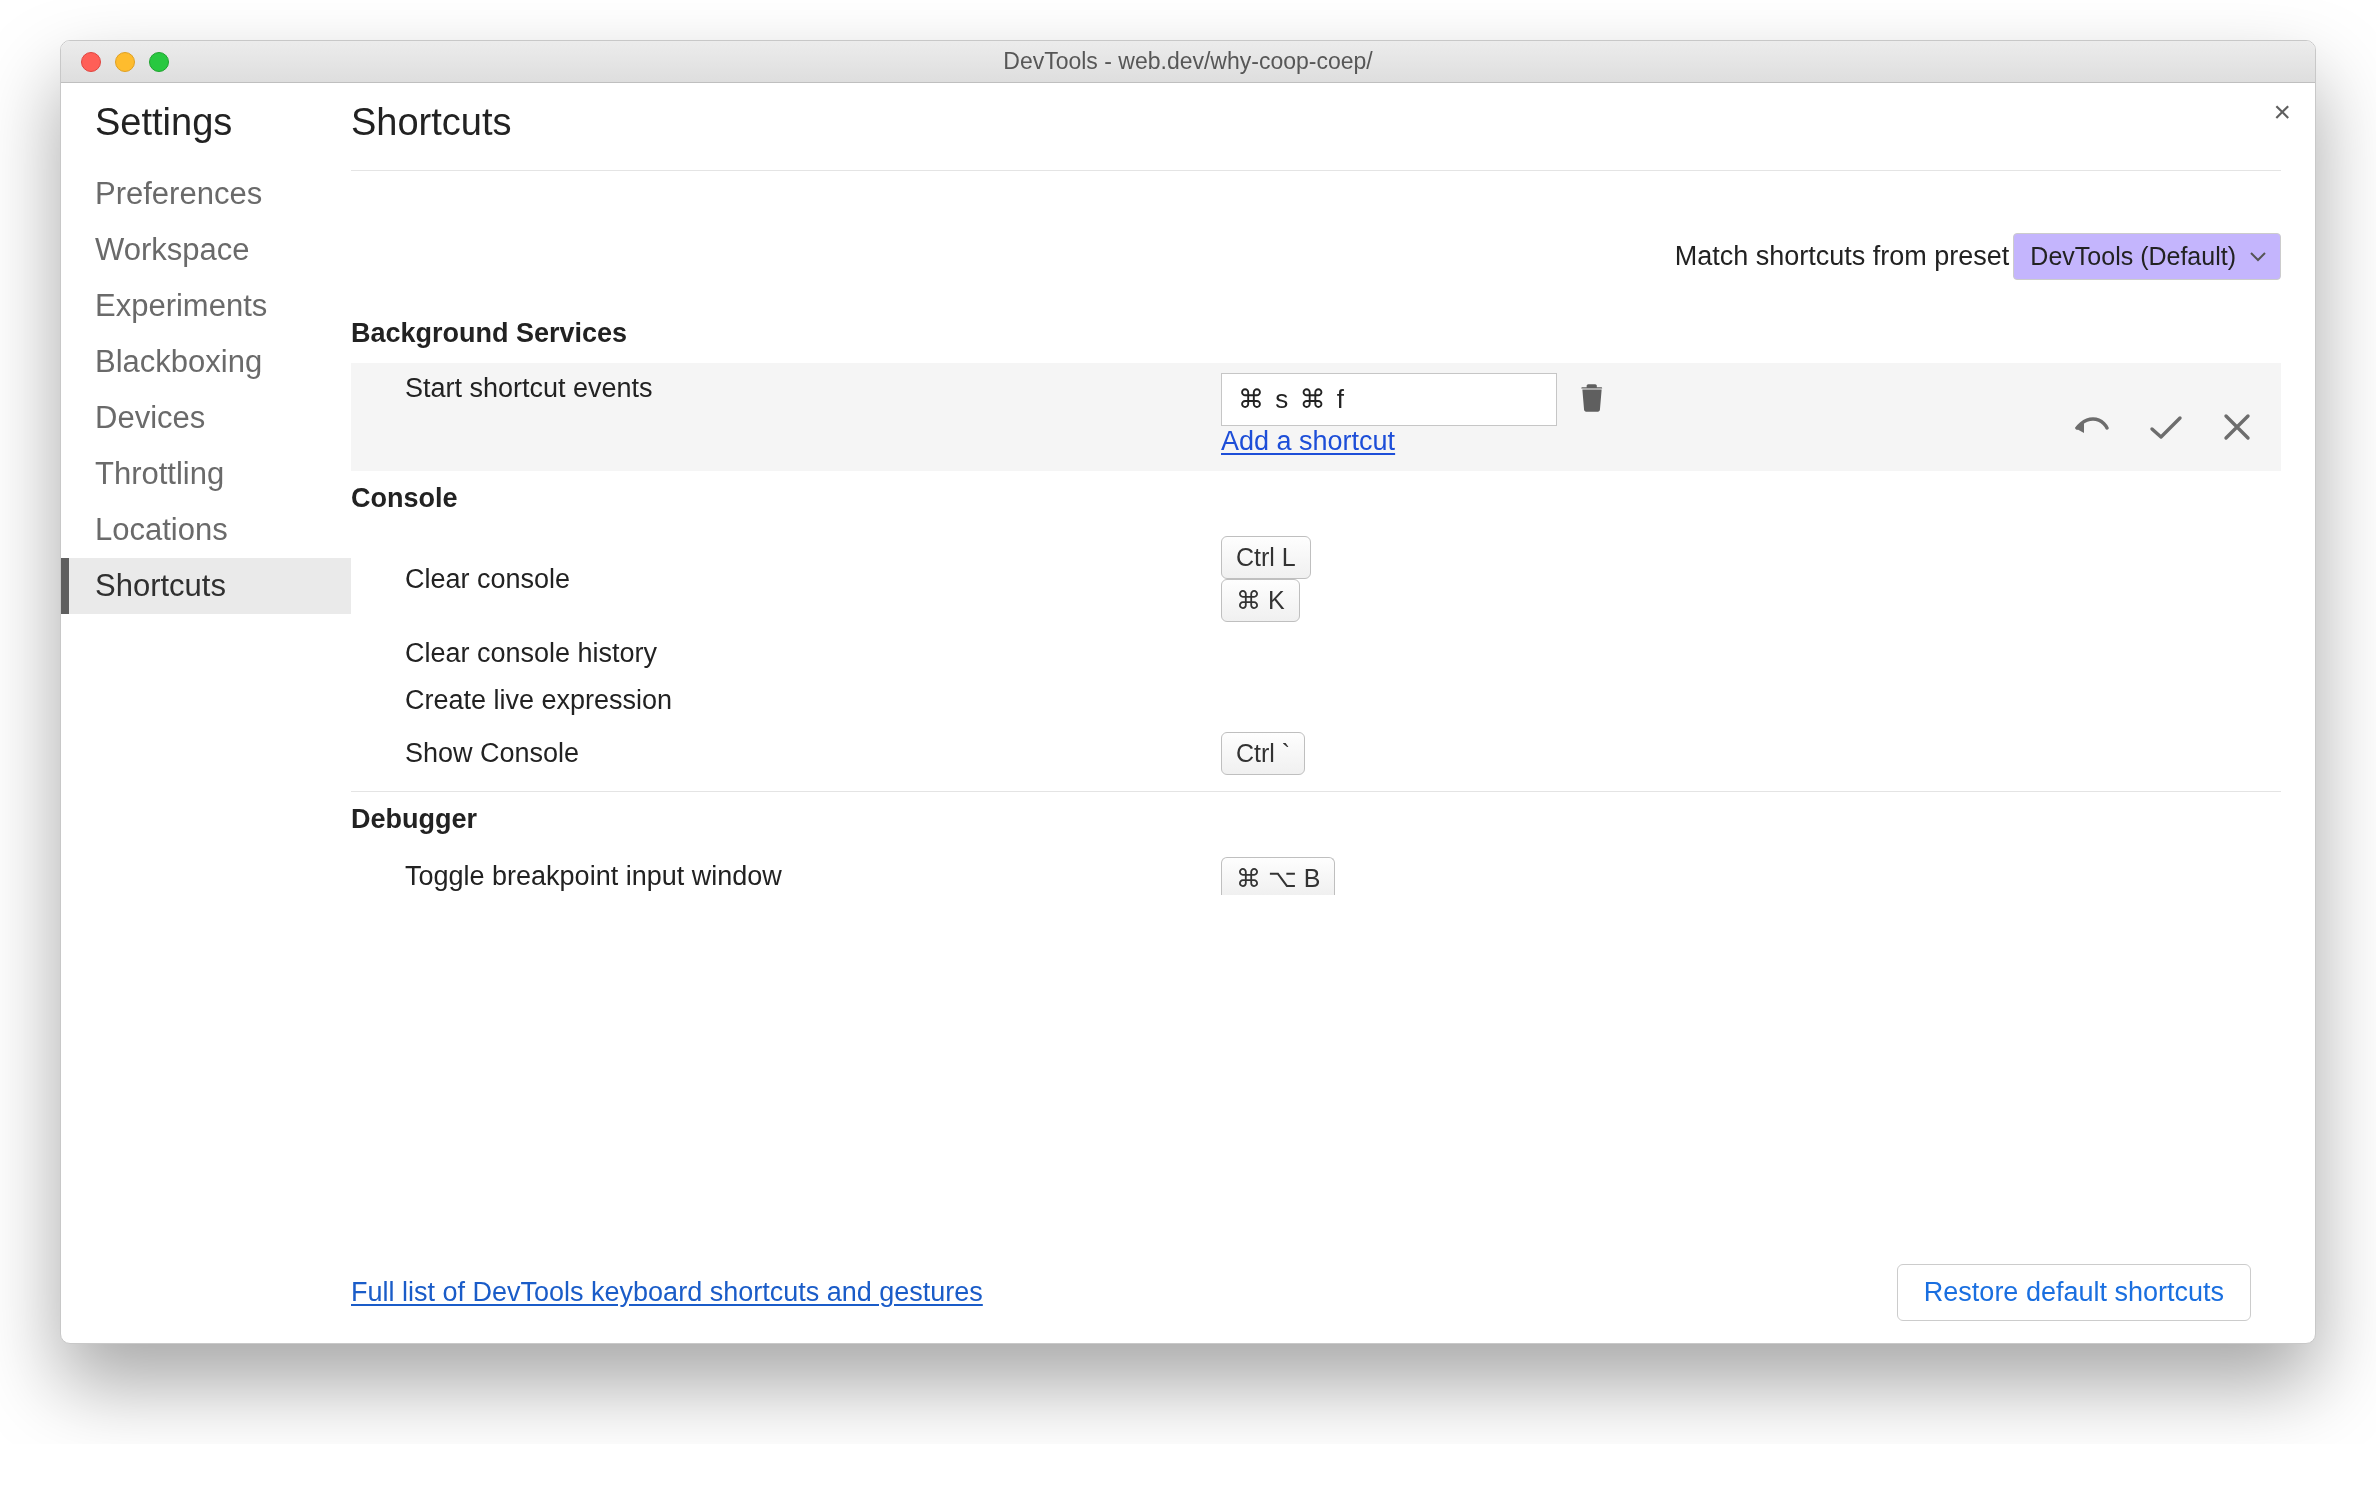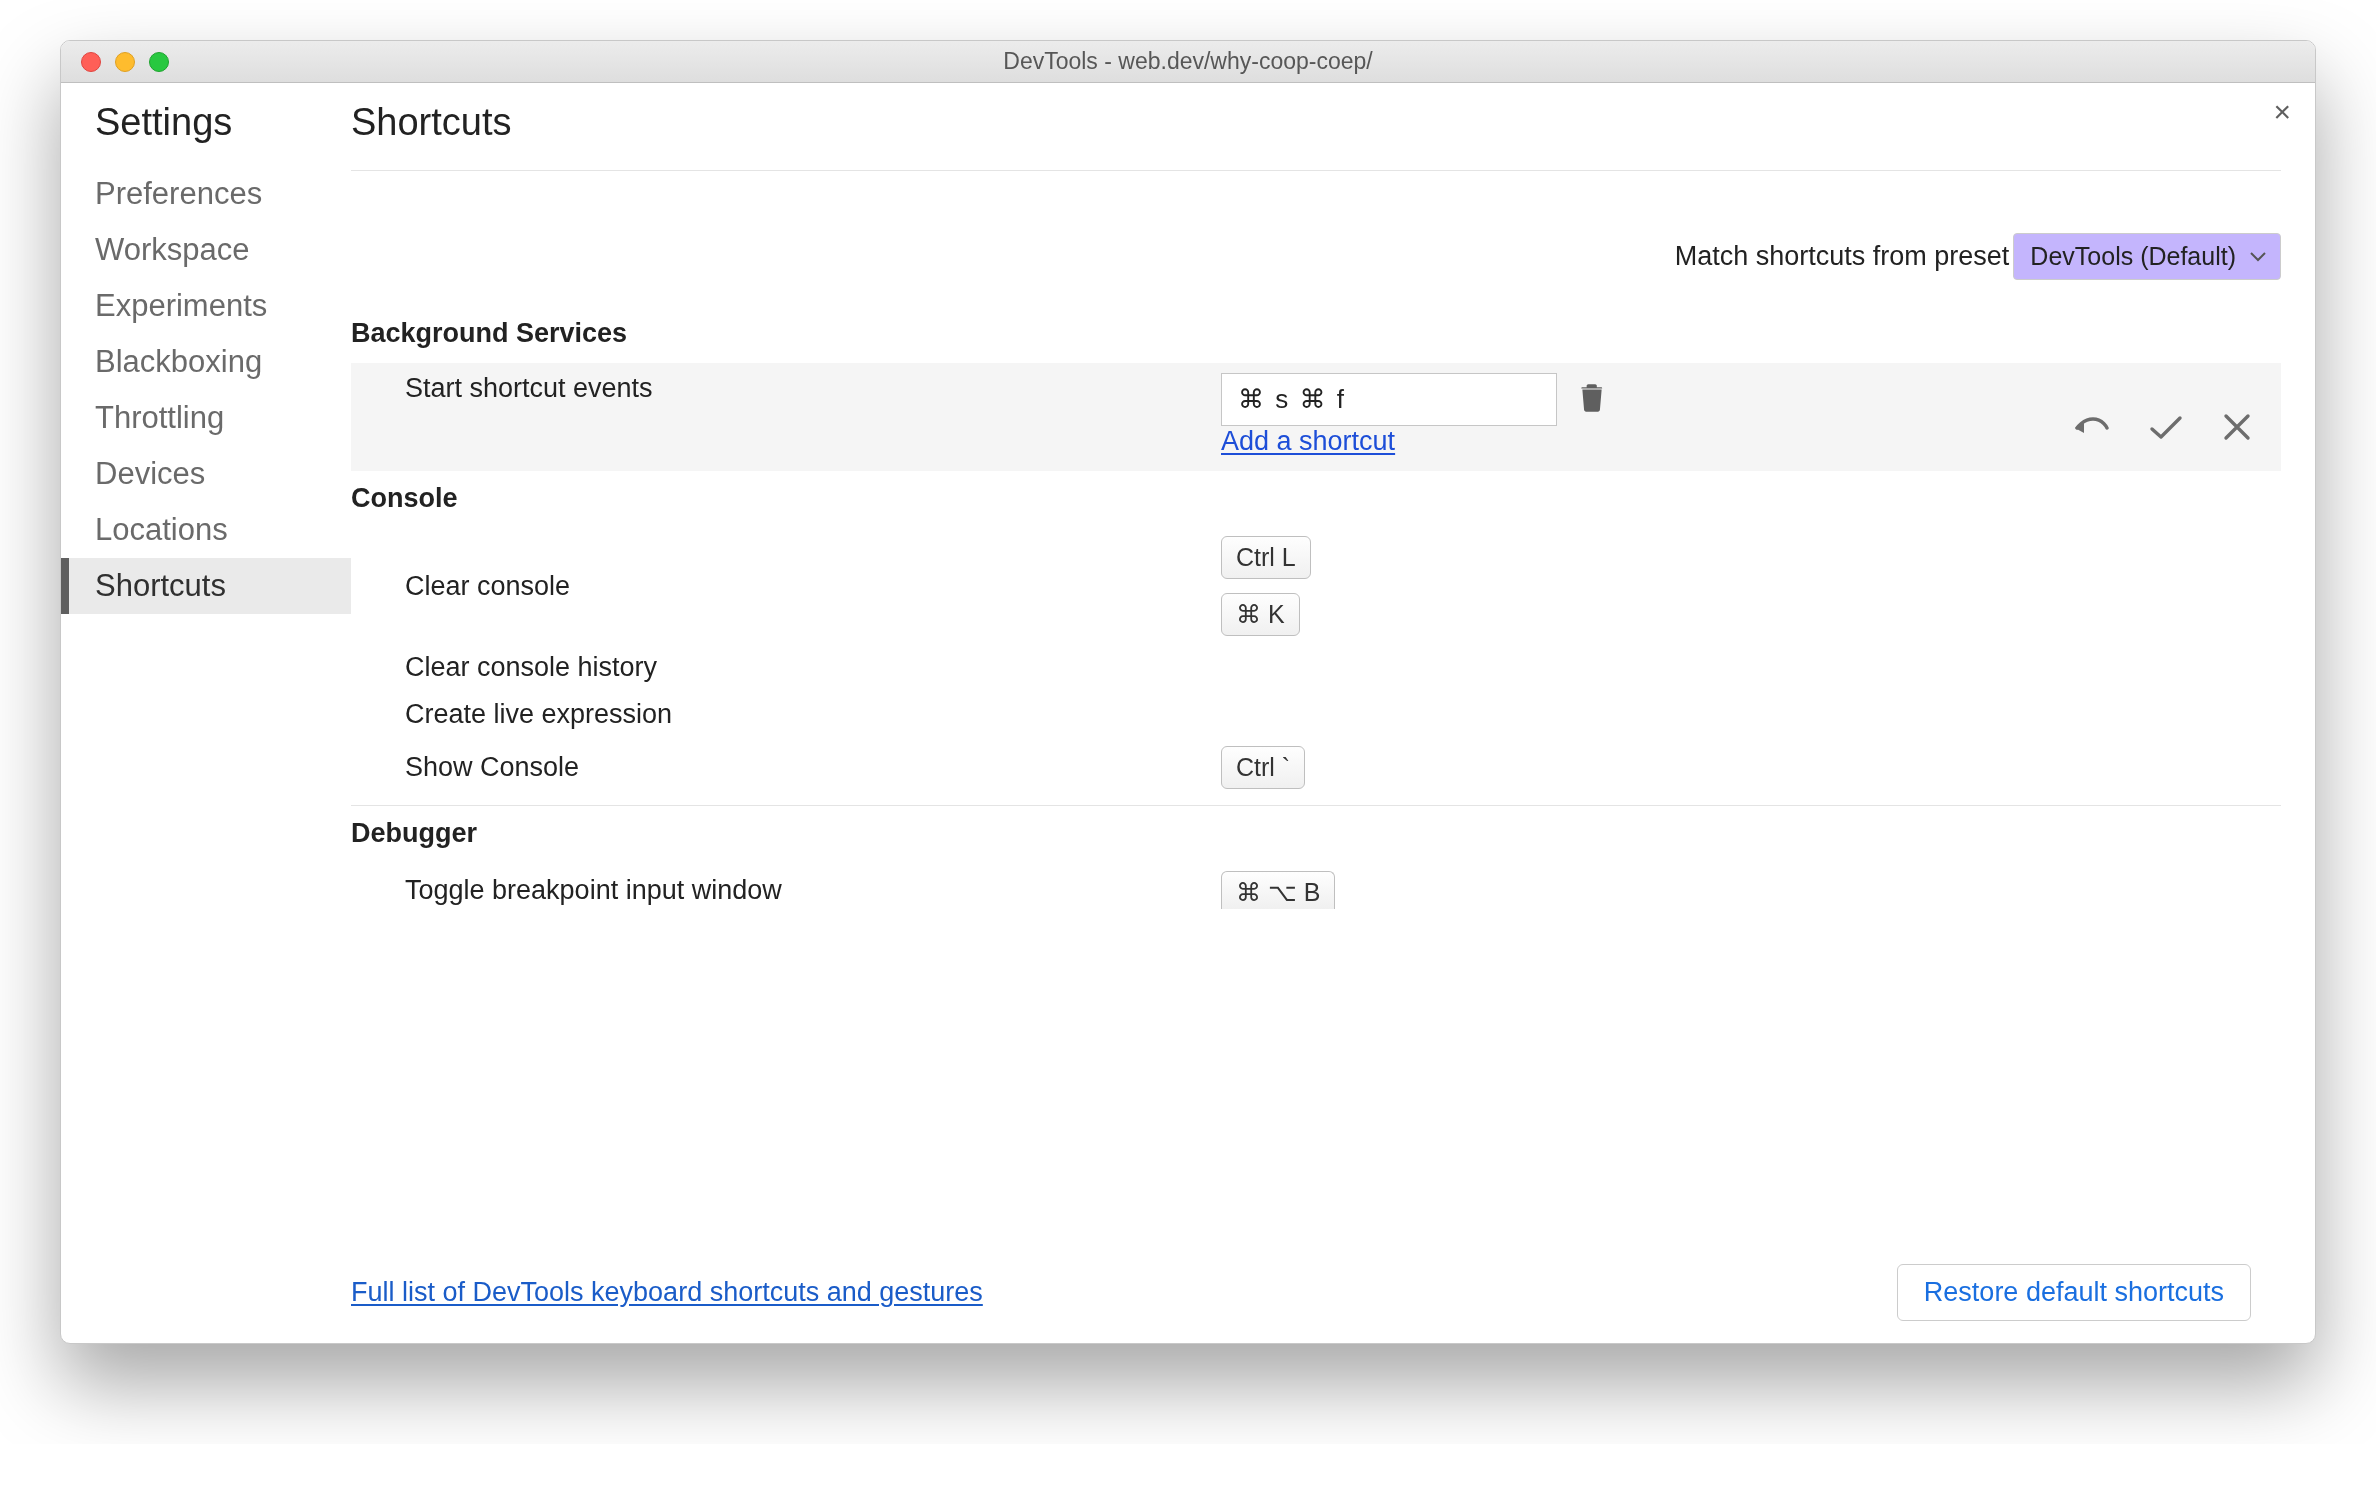--- a/index.html
+++ b/index.html
@@ -21,21 +21,21 @@
 .main { flex: 1; padding: 18px 34px 0 0; display: flex; flex-direction: column; }
 .main-heading { font-size: 38px; font-weight: 400; color: #222; padding-bottom: 26px; border-bottom: 1px solid #e4e4e4; }
 .preset-row { display: flex; justify-content: flex-end; align-items: center; gap: 4px; padding: 62px 0 26px; }
 .preset-label { font-size: 27px; color: #222; }
 .preset-select { border: 1px solid #ccc; border-radius: 4px; padding: 8px 44px 8px 16px; font-size: 25px; color: #222; background: #c4b5fd; position: relative; cursor: pointer; }
 .preset-select .caret { position: absolute; right: 14px; top: 50%; transform: translateY(-50%); }
 .scrollarea { position: relative; flex: 1; overflow: hidden; }
 .sect-header { font-size: 27px; font-weight: 700; color: #222; padding: 12px 0 14px 0; }
 .row { display: flex; align-items: center; padding: 8px 0; }
 .row-label { font-size: 27px; color: #222; padding-left: 54px; width: 870px; }
-.keys-col { display: flex; flex-direction: column; gap: 14px; align-items: flex-start; }
+.keys-col { display: flex; flex-direction: column; align-items: flex-start; }
 .key-chip { display: inline-block; border: 1px solid #bfbfbf; border-radius: 6px; background: linear-gradient(#fefefe,#f0f0f0); padding: 6px 14px; font-size: 25px; color: #333; font-family: inherit; }
 .editing { background: #f5f5f5; padding: 10px 20px 14px 0; display: flex; align-items: flex-start; }
 .edit-input { width: 336px; border: 1px solid #c6c6c6; background: #fff; padding: 10px 16px; font-size: 26px; letter-spacing: 2px; color: #222; }
 .trash { margin-left: 22px; margin-top: 9px; cursor: pointer; }
 .addlink { color: #1d4ed8; text-decoration: underline; font-size: 27px; cursor: pointer; display: inline-block; margin-top: 0; text-underline-offset: 3px; }
 .edit-actions { margin-left: auto; display: flex; gap: 40px; align-items: flex-end; padding-top: 40px; padding-right: 10px; }
 .ea { cursor: pointer; color: #6d6d6d; }
 .divider { border-top: 1px solid #e4e4e4; margin-top: 8px; }
 .footer { display: flex; align-items: center; justify-content: space-between; padding: 18px 30px 22px 0; }
 .doclink { color: #1a5cc8; text-decoration: underline; font-size: 27px; cursor: pointer; text-underline-offset: 3px; }
@@ -57,22 +57,22 @@
 
   <div class="content">
     <div class="close-x">×</div>
 
     <div class="sidebar">
       <h1>Settings</h1>
       <div class="sidebar-item">Preferences</div>
       <div class="sidebar-item">Workspace</div>
       <div class="sidebar-item">Experiments</div>
       <div class="sidebar-item">Blackboxing</div>
+      <div class="sidebar-item">Devices</div>
       <div class="sidebar-item">Throttling</div>
-      <div class="sidebar-item">Devices</div>
       <div class="sidebar-item">Locations</div>
       <div class="sidebar-item active">Shortcuts</div>
     </div>
 
     <div class="main">
       <div class="main-heading">Shortcuts</div>
 
       <div class="preset-row">
         <span class="preset-label">Match shortcuts from preset</span>
         <div class="preset-select">

